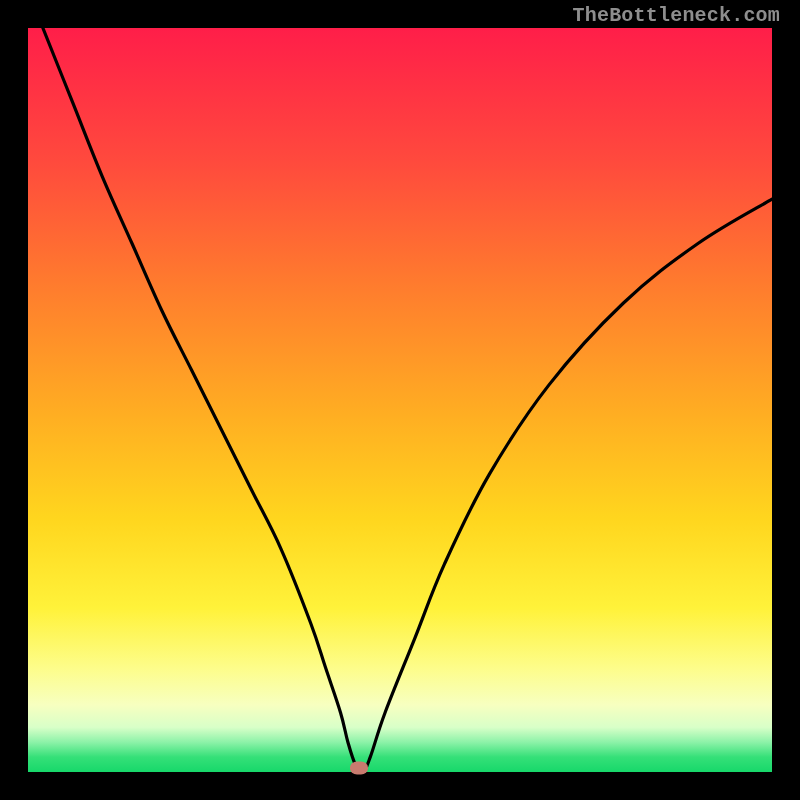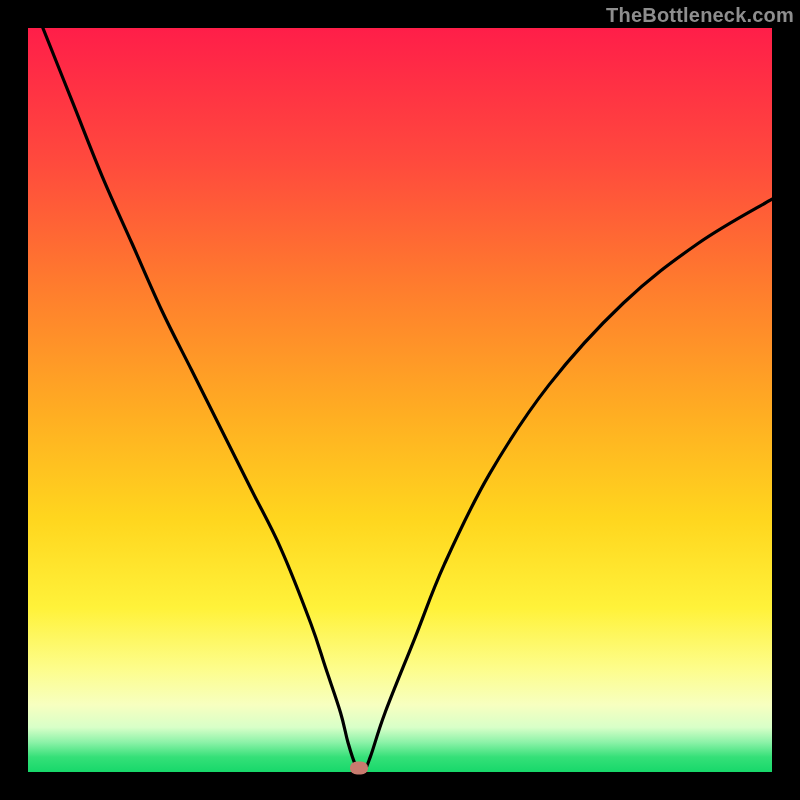--- a/index.html
+++ b/index.html
@@ -35,22 +35,22 @@
       #f7ffc0 91%,
       #d8ffc8 94%,
       #8cf2a8 96%,
       #35e078 98%,
       #17d86a 100%
     );
   }
   .watermark {
     position: absolute;
     top: 4px;
-    right: 6px;
-    font-family: Liberation Sans, sans-serif;
+    right: 20px;
+    font-family: Liberation Mono, monospace;
     font-size: 20px;
     font-weight: 600;
     color: #8e8e8e;
     letter-spacing: 0.2px;
     user-select: none;
   }
   svg.curve {
     position: absolute;
     top: 0;
     left: 0;

